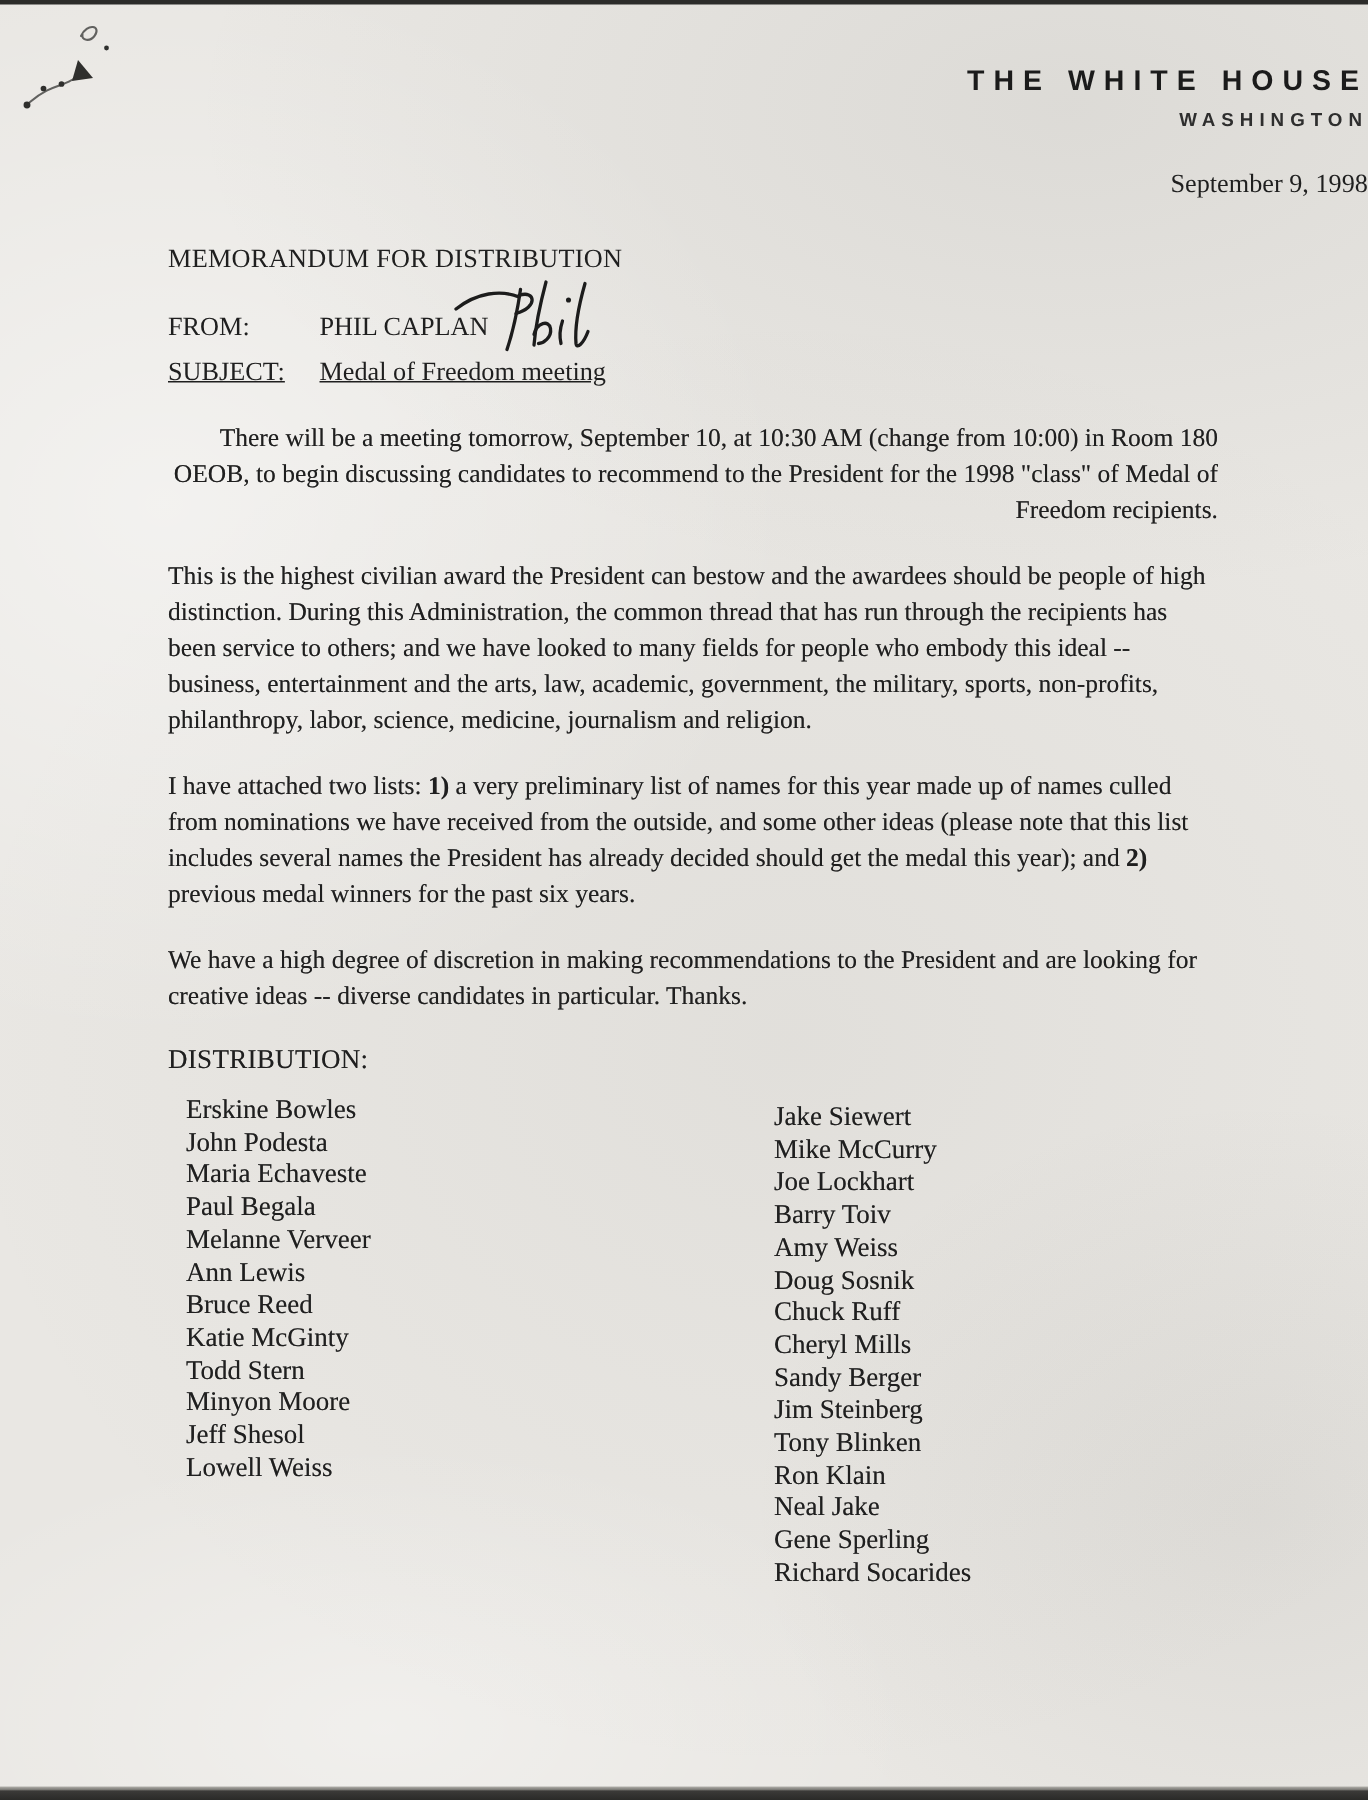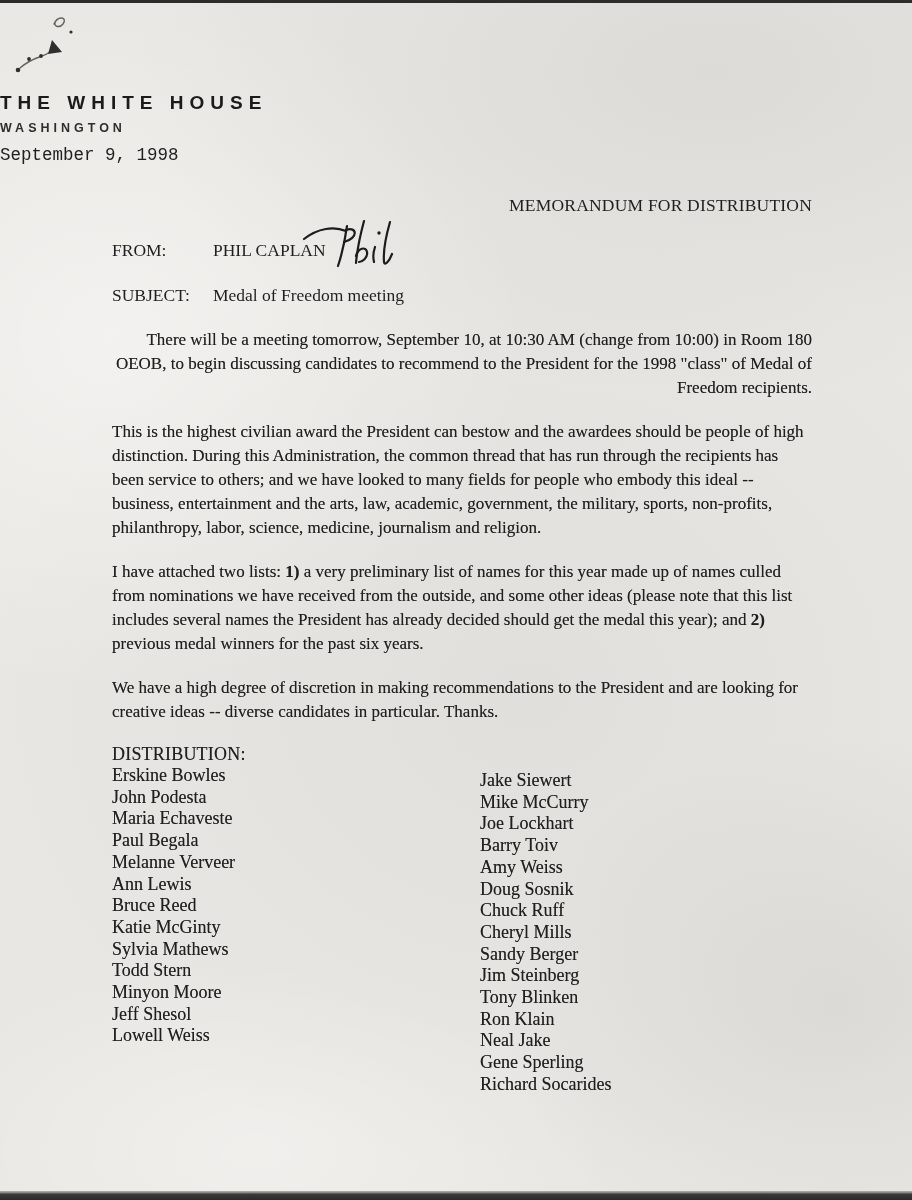--- a/index.html
+++ b/index.html
@@ -15,41 +15,41 @@
       radial-gradient(900px 500px at 78% 6%, rgba(110,110,104,0.10), transparent 65%),
       radial-gradient(700px 600px at 12% 28%, rgba(255,255,255,0.45), transparent 60%),
       radial-gradient(800px 700px at 58% 58%, rgba(120,118,110,0.07), transparent 70%),
       radial-gradient(520px 420px at 92% 84%, rgba(115,113,106,0.10), transparent 65%),
       radial-gradient(600px 320px at 28% 96%, rgba(255,255,255,0.35), transparent 60%);
   }
   .edge-top{position:absolute;top:0;left:0;width:912px;height:3px;background:#2c2c2a;}
   .edge-bottom{position:absolute;bottom:0;left:0;width:912px;height:9px;
     background:linear-gradient(to bottom,#b3b1ac 0,#7e7d79 2px,#3b3a38 3px,#2a2a28 100%);}
   .pencil-mark{position:absolute;left:8px;top:10px;}
-  .letterhead{padding-top:93px;text-align:left;}
+  .letterhead{padding-top:45px;text-align:right;}
   .lh-org{font-family:"Liberation Sans",sans-serif;font-weight:700;font-size:19px;
     letter-spacing:6px;line-height:20px;color:#1b1b1b;}
   .lh-city{font-family:"Liberation Sans",sans-serif;font-weight:600;font-size:12.5px;
     letter-spacing:4px;margin-top:8px;line-height:14px;color:#2e2e2e;}
-  .lh-date{font-size:17.5px;margin-top:8px;line-height:24px;font-family:Liberation Mono, monospace;}
+  .lh-date{font-size:17.5px;margin-top:23px;line-height:24px;}
   .content{margin:0 100px 0 112px;}
-  .memo-heading{margin-top:28px;font-size:17.5px;line-height:20px;letter-spacing:0.2px;text-align:right;}
+  .memo-heading{margin-top:28px;font-size:17.5px;line-height:20px;letter-spacing:0.2px;}
   .kv{display:flex;font-size:17.5px;line-height:20px;}
   .from-row{margin-top:25px;position:relative;align-items:center;}
-  .subject-row{margin-top:25px;}
+  .subject-row{margin-top:10px;text-decoration:underline;}
   .kv-label{flex:0 0 101px;}
   .signature{position:absolute;left:188px;top:-22px;pointer-events:none;}
   .para{font-size:17px;line-height:24px;margin:20px 0 0 0;max-width:701px;
     text-shadow:0 0 0.4px rgba(30,30,30,0.55);}
   .para.first{margin-top:23px;text-align:right;}
   .para b{font-weight:700;}
   .dist{margin-top:19px;font-size:18px;text-shadow:0 0 0.4px rgba(30,30,30,0.55);}
   .dist-heading{line-height:22px;letter-spacing:0.2px;}
   .dist-cols{display:flex;align-items:flex-start;}
-  .dist-col{list-style:none;margin:0;padding:0;line-height:21.7px;}
+  .dist-col{list-style:none;margin:12px;padding:0;line-height:21.7px;}
   .dist-col.left{flex:0 0 368px;}
   .dist-col.right{padding-top:5px;}
 </style>
 </head>
 <body>
 
 <div class="page">
   <div class="edge-top"></div>
 
   <svg class="pencil-mark" width="80" height="80" viewBox="0 0 80 80">
@@ -110,21 +110,20 @@
       <div class="dist-cols">
         <ul class="dist-col left">
           <li>Erskine Bowles</li>
           <li>John Podesta</li>
           <li>Maria Echaveste</li>
           <li>Paul Begala</li>
           <li>Melanne Verveer</li>
           <li>Ann Lewis</li>
           <li>Bruce Reed</li>
           <li>Katie McGinty</li>
-          <li>Sylvia Mathews</li>
           <li>Todd Stern</li>
           <li>Minyon Moore</li>
           <li>Jeff Shesol</li>
           <li>Lowell Weiss</li>
         </ul>
         <ul class="dist-col right">
           <li>Jake Siewert</li>
           <li>Mike McCurry</li>
           <li>Joe Lockhart</li>
           <li>Barry Toiv</li>

